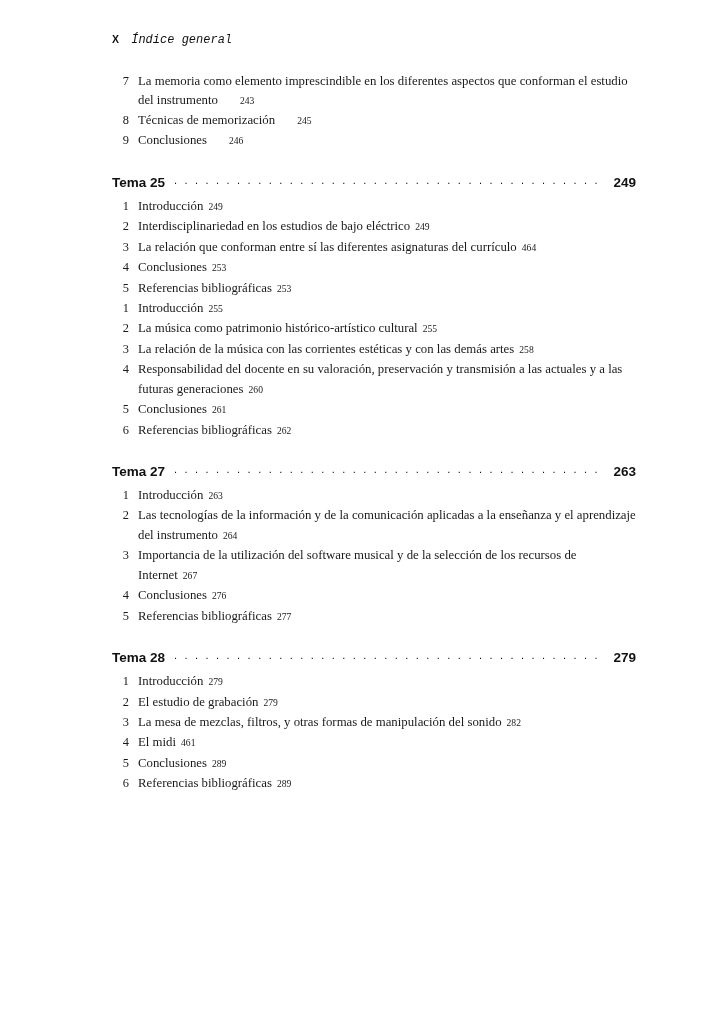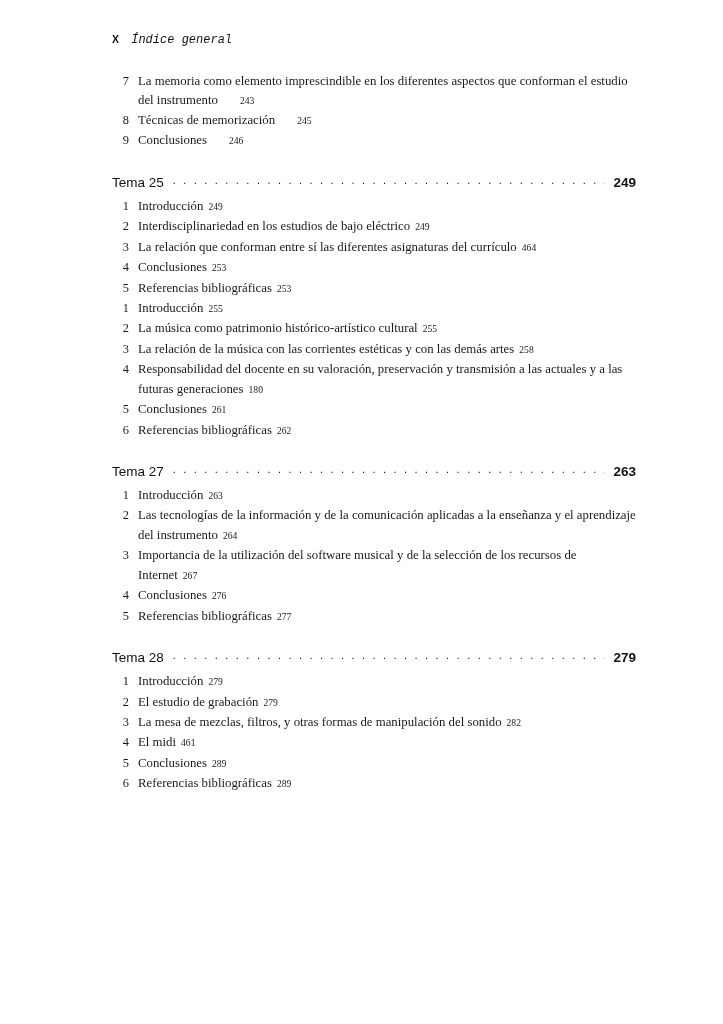--- a/index.html
+++ b/index.html
@@ -82,21 +82,21 @@
 
   
   .chapter {
     display: flex;
     align-items: baseline;
     margin-top: 20px;
     margin-bottom: 7px;
   }
   .chapter-label {
     font-family: "Liberation Sans", sans-serif;
-    font-weight: normal;
+    font-weight: bold;
     font-size: 13.5px;
     color: #111;
     white-space: nowrap;
   }
   .leader {
     flex: 1 1 auto;
     margin: 0 8px 0 9px;
     position: relative;
     height: 1em;
     overflow: hidden;
@@ -217,21 +217,21 @@
             <div class="section">
               <span class="num">2</span>
               <span class="txt"><span>La música como patrimonio histórico-artístico cultural</span><span class="pg">255</span></span>
             </div>
             <div class="section">
               <span class="num">3</span>
               <span class="txt"><span>La relación de la música con las corrientes estéticas y con las demás artes</span><span class="pg">258</span></span>
             </div>
             <div class="section">
               <span class="num">4</span>
-              <span class="txt"><span>Responsabilidad del docente en su valoración, preservación y transmisión a las actuales y a las futuras generaciones</span><span class="pg">180</span></span>
+              <span class="txt"><span>Responsabilidad del docente en su valoración, preservación y transmisión a las actuales y a las futuras generaciones</span><span class="pg">260</span></span>
             </div>
             <div class="section">
               <span class="num">5</span>
               <span class="txt"><span>Conclusiones</span><span class="pg">261</span></span>
             </div>
             <div class="section">
               <span class="num">6</span>
               <span class="txt"><span>Referencias bibliográficas</span><span class="pg">262</span></span>
             </div>
           </div>

